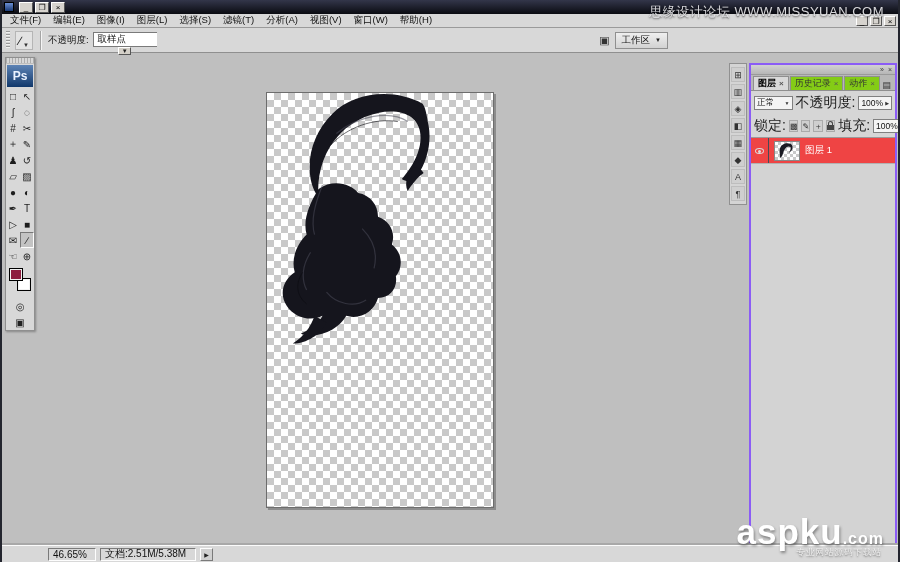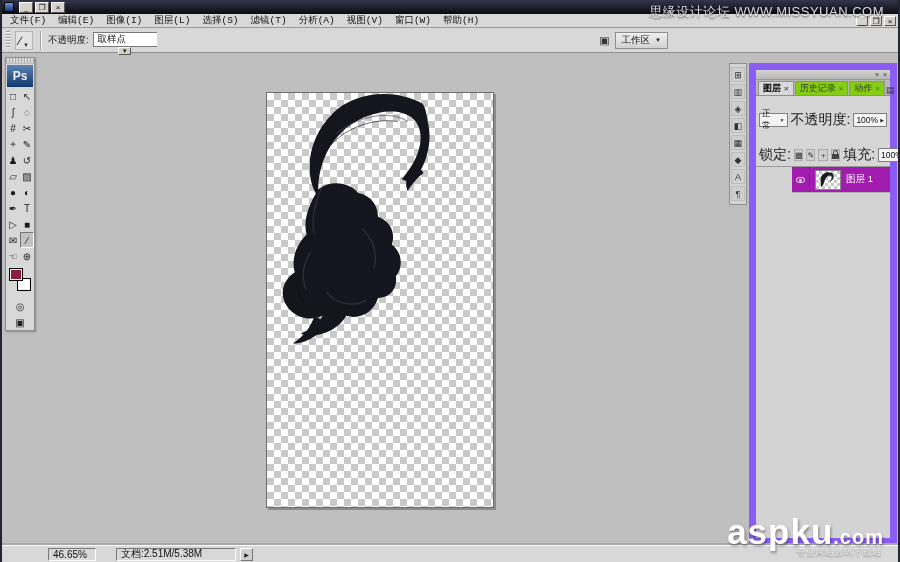--- a/index.html
+++ b/index.html
@@ -28,21 +28,21 @@
     border: 1px solid; border-color: #fff #555 #555 #fff;
     font-size: 8px; line-height: 9px; text-align: center; margin-left: 2px; flex: none; cursor: default;
   }
 
   
   .menubar {
     position: absolute; top: 14px; left: 0; right: 0; height: 14px;
     background: #d8d8d8; border-bottom: 1px solid #9a9a9a;
     display: flex; align-items: center; padding: 0 2px; z-index: 30;
   }
-  .menu-item { padding: 0 6px; font-size: 9.5px; white-space: nowrap; font-family: Liberation Mono, monospace; }
+  .menu-item { padding: 0 6px; font-size: 9.5px; white-space: nowrap; }
   .mdi-controls { margin-left: auto; display: flex; }
   .mdi-controls .winbtn { width: 12px; height: 10px; }
 
   
   .optionsbar {
     position: absolute; top: 28px; left: 0; right: 0; height: 25px;
     background: #d8d8d8; border-bottom: 1px solid #8f8f8f;
     display: flex; align-items: center; z-index: 30;
   }
   .grip { width: 4px; height: 18px; margin: 0 5px 0 4px;
@@ -97,43 +97,43 @@
   .dock-strip {
     position: absolute; left: 727px; top: 63px; width: 18px;
     background: #d4d4d4; border: 1px solid #909090; z-index: 20; padding: 1px 0;
   }
   .strip-btn { width: 14px; height: 15px; margin: 2px auto; display: flex; align-items: center; justify-content: center;
     font-size: 9px; color: #333; border: 1px solid #bdbdbd; background: #cfcfcf; }
 
   
   .dock {
     position: absolute; left: 747px; top: 63px; width: 148px; bottom: 17px;
-    background: #d6d6d6; border: 7px solid #8b5cf6; display: flex; flex-direction: column; z-index: 20;
+    background: #d6d6d6; border: 2px solid #8b5cf6; display: flex; flex-direction: column; z-index: 20;
   }
   .dock-titlebar { height: 10px; flex: none; background: linear-gradient(#d2d2d2,#b6b6b6); border-bottom: 1px solid #9a9a9a;
     display: flex; justify-content: flex-end; align-items: center; gap: 4px; padding: 0 3px; font-size: 7px; color: #3a3a3a; }
   .tabs { height: 16px; flex: none; display: flex; align-items: flex-end; background: #b8b8b8; border-bottom: 1px solid #8f8f8f; padding: 2px 2px 0 2px; position: relative; }
   .tab { height: 14px; display: flex; align-items: center; gap: 3px; padding: 0 4px; margin-right: 1px;
     background: #84cc16; border: 1px solid #8f8f8f; border-bottom: none; font-size: 9px; color: #333; white-space: nowrap; }
   .tab.active { background: #d9d9d9; color: #000; font-weight: bold; }
   .tab .x { font-size: 8px; color: #555; }
   .pmenu { margin-left: auto; font-size: 9px; color: #333; padding-right: 2px; }
-  .blendrow, .lockrow { display: flex; align-items: center; gap: 3px; padding: 3px 3px 2px 3px; flex: none; margin-top: 12px; }
+  .blendrow, .lockrow { display: flex; align-items: center; gap: 3px; padding: 3px 3px 2px 3px; flex: none; }
   .plabel { font-size: 14px; white-space: nowrap; color: #222; }
   .mini-combo { display: flex; align-items: center; background: #f4f4f4; border: 1px solid #808080; height: 14px; padding: 0 2px; font-size: 8.5px; gap: 2px; }
   .mini-combo .ca { font-size: 5px; color: #333; }
   .blendrow .mode { width: 52px; justify-content: space-between; }
   .val { width: 36px; justify-content: space-between; }
   .lockico { width: 12px; height: 12px; border: 1px solid #aaa; background: #cfcfcf; display: flex; align-items: center; justify-content: center; font-size: 8px; color: #333; }
   .locksym { width: 7px; height: 5px; background: #444; position: relative; margin-top: 3px; }
   .locksym::before { content: ""; position: absolute; top: -4px; left: 1px; width: 3px; height: 4px;
     border: 1px solid #444; border-bottom: none; border-radius: 3px 3px 0 0; }
   .layer-list { flex: 1; border-top: 1px solid #9a9a9a; background: #d3d3d3; overflow: hidden; }
   .layer-row { height: 26px; display: flex; align-items: center; border-bottom: 1px solid #b2b2b2; }
-  .layer-row.selected { background: #a21caf; margin-left: 36px; }
+  .layer-row.selected { background: #ef4444; }
   .eye-cell { width: 18px; height: 100%; flex: none; display: flex; align-items: center; justify-content: center; border-right: 1px solid #b2b2b2; }
   .selected .eye-cell { border-right-color: #4a4a55; }
   .eye { width: 9px; height: 6px; border: 1px solid #333; border-radius: 50%; position: relative; }
   .selected .eye { border-color: #ddd; }
   .eye::after { content: ""; position: absolute; width: 3px; height: 3px; border-radius: 50%; background: #333; top: 1px; left: 2px; }
   .selected .eye::after { background: #ddd; }
   .thumb { width: 26px; height: 20px; margin: 0 5px; flex: none; border: 1px solid #888; position: relative; overflow: hidden;
     background-size: 6px 6px !important; background-position: 0 0, 3px 3px !important; }
   .thumb svg { position: absolute; inset: 0; width: 100%; height: 100%; }
   .thumb.bgimg { background: radial-gradient(circle at 42% 38%, #9d8d9d 0 18%, #473a52 55%, #211b2c 100%); }
@@ -145,32 +145,32 @@
 
   
   .statusbar {
     position: absolute; left: 0; right: 0; bottom: 0; height: 17px;
     background: #d8d8d8; border-top: 1px solid #fbfbfb; box-shadow: 0 -2px 0 #a8a8a8;
     display: flex; align-items: center; gap: 4px; padding-left: 46px; z-index: 30;
   }
   .sunkbox { height: 13px; border: 1px solid; border-color: #7a7a7a #fdfdfd #fdfdfd #7a7a7a; background: #d8d8d8;
     display: flex; align-items: center; padding: 0 4px; font-size: 10px; white-space: nowrap; }
   .zoom-box { width: 48px; }
-  .doc-box { width: 120px; margin-left: 16px; }
+  .doc-box { width: 96px; }
   .sb-arrow { width: 13px; height: 13px; border: 1px solid; border-color: #fdfdfd #7a7a7a #7a7a7a #fdfdfd; background: #d0d0d0;
     font-size: 6px; display: flex; align-items: center; justify-content: center; color: #222; }
 
   
   .wm-top { position: absolute; top: 3px; right: 14px; z-index: 60;
     color: rgba(232,232,235,.92); font-size: 13px; letter-spacing: .5px;
     text-shadow: 0 1px 2px rgba(0,0,0,.7); pointer-events: none; }
   .wm-brand { position: absolute; right: 14px; bottom: 13px; z-index: 60; pointer-events: none;
     color: #fff; font-weight: bold; font-size: 35px; line-height: 1; letter-spacing: 1px;
     text-shadow: 1px 2px 3px rgba(0,0,0,.4); }
-  .wm-brand .suffix { font-size: 20px; font-weight: bold; }
+  .wm-brand .suffix { font-size: 16px; font-weight: bold; }
   .wm-tag { position: absolute; right: 16px; bottom: 3px; z-index: 60; pointer-events: none;
     color: rgba(255,255,255,.8); font-size: 8.5px; letter-spacing: 1px; text-shadow: 0 1px 2px rgba(0,0,0,.5); }
 </style>
 </head>
 <body>
 
 <div class="titlebar">
   <div class="app-icon"></div>
   <div class="winbtn">_</div>
   <div class="winbtn">❐</div>

